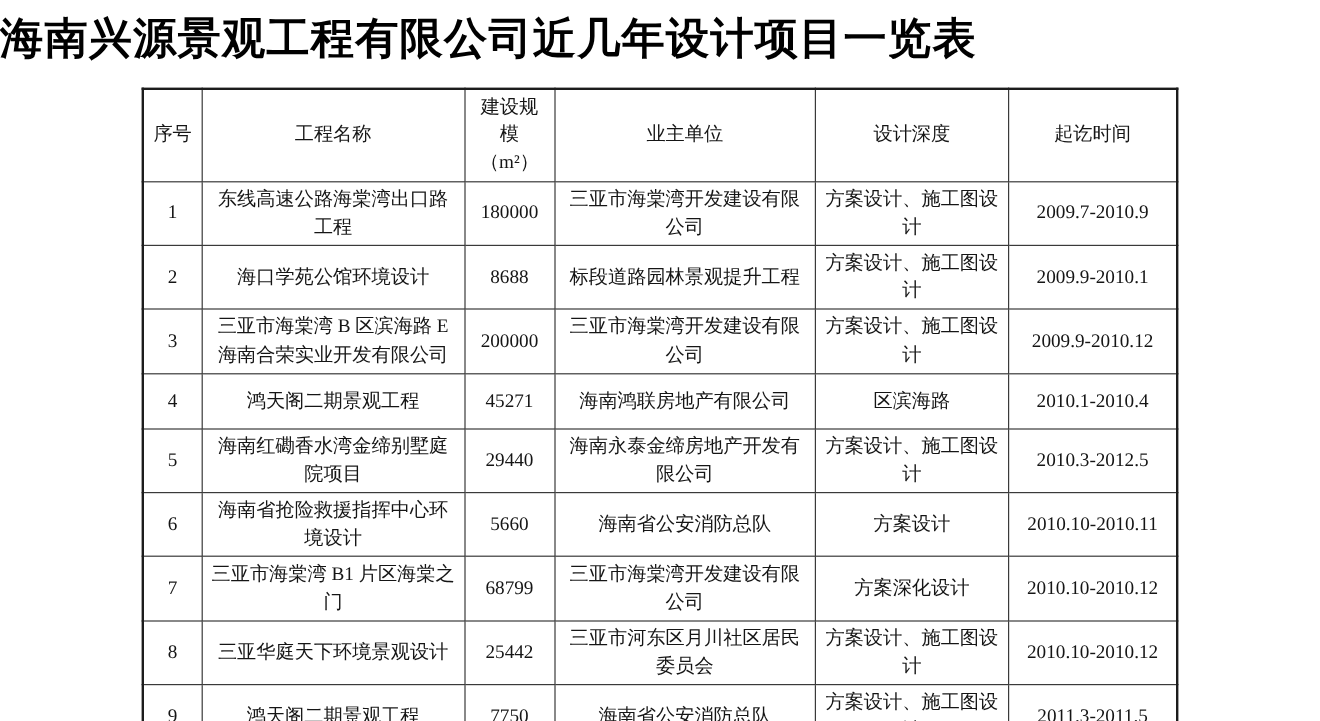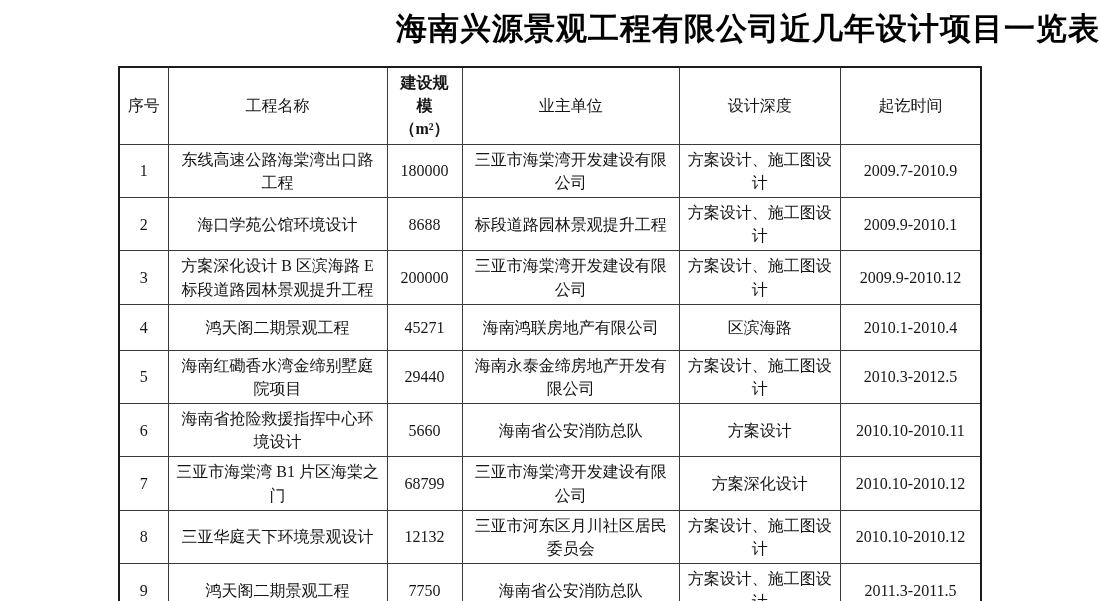--- a/index.html
+++ b/index.html
@@ -11,22 +11,22 @@
     font-family: "Liberation Serif", "DejaVu Serif", serif;
   }
   .page {
     width: 1100px;
     height: 601px;
     box-sizing: border-box;
     padding-top: 6px;
     background: #ffffff;
   }
   .doc-title {
-    text-align: right;
-    font-size: 31px;
+    text-align: left;
+    font-size: 36px;
     font-weight: bold;
     font-family: "DejaVu Sans", "Liberation Sans", sans-serif;
     letter-spacing: 1px;
     margin: 2px 0 16px 0;
     color: #000000;
   }
   table.project-table {
     width: 864px;
     margin: 12px auto;
     border-collapse: collapse;
@@ -46,21 +46,21 @@
     box-sizing: border-box;
   }
   .project-table thead tr { height: 50px; }
   .project-table tbody tr { height: 46px; }
   col.c-no     { width: 5.7%; }
   col.c-name   { width: 25.4%; }
   col.c-scale  { width: 8.7%; }
   col.c-owner  { width: 25.2%; }
   col.c-depth  { width: 18.7%; }
   col.c-period { width: 16.3%; }
-  .hdr-two-line span { display: block; font-weight: bold; }
+  .hdr-two-line span { display: block; }
 </style>
 </head>
 <body>
 
 <div class="page">
 
   <h1 class="doc-title">海南兴源景观工程有限公司近几年设计项目一览表</h1>
 
   <table class="project-table">
     <colgroup>
@@ -96,21 +96,21 @@
       <tr>
         <td>2</td>
         <td>海口学苑公馆环境设计</td>
         <td>8688</td>
         <td>标段道路园林景观提升工程</td>
         <td>方案设计、施工图设计</td>
         <td>2009.9-2010.1</td>
       </tr>
       <tr>
         <td>3</td>
-        <td>方案深化设计 B 区滨海路 E 标段道路园林景观提升工程</td>
+        <td>三亚市海棠湾 B 区滨海路 E 海南合荣实业开发有限公司</td>
         <td>200000</td>
         <td>三亚市海棠湾开发建设有限公司</td>
         <td>方案设计、施工图设计</td>
         <td>2009.9-2010.12</td>
       </tr>
       <tr>
         <td>4</td>
         <td>鸿天阁二期景观工程</td>
         <td>45271</td>
         <td>海南鸿联房地产有限公司</td>
@@ -137,21 +137,21 @@
         <td>7</td>
         <td>三亚市海棠湾 B1 片区海棠之门</td>
         <td>68799</td>
         <td>三亚市海棠湾开发建设有限公司</td>
         <td>方案深化设计</td>
         <td>2010.10-2010.12</td>
       </tr>
       <tr>
         <td>8</td>
         <td>三亚华庭天下环境景观设计</td>
-        <td>12132</td>
+        <td>25442</td>
         <td>三亚市河东区月川社区居民委员会</td>
         <td>方案设计、施工图设计</td>
         <td>2010.10-2010.12</td>
       </tr>
       <tr>
         <td>9</td>
         <td>鸿天阁二期景观工程</td>
         <td>7750</td>
         <td>海南省公安消防总队</td>
         <td>方案设计、施工图设计</td>

